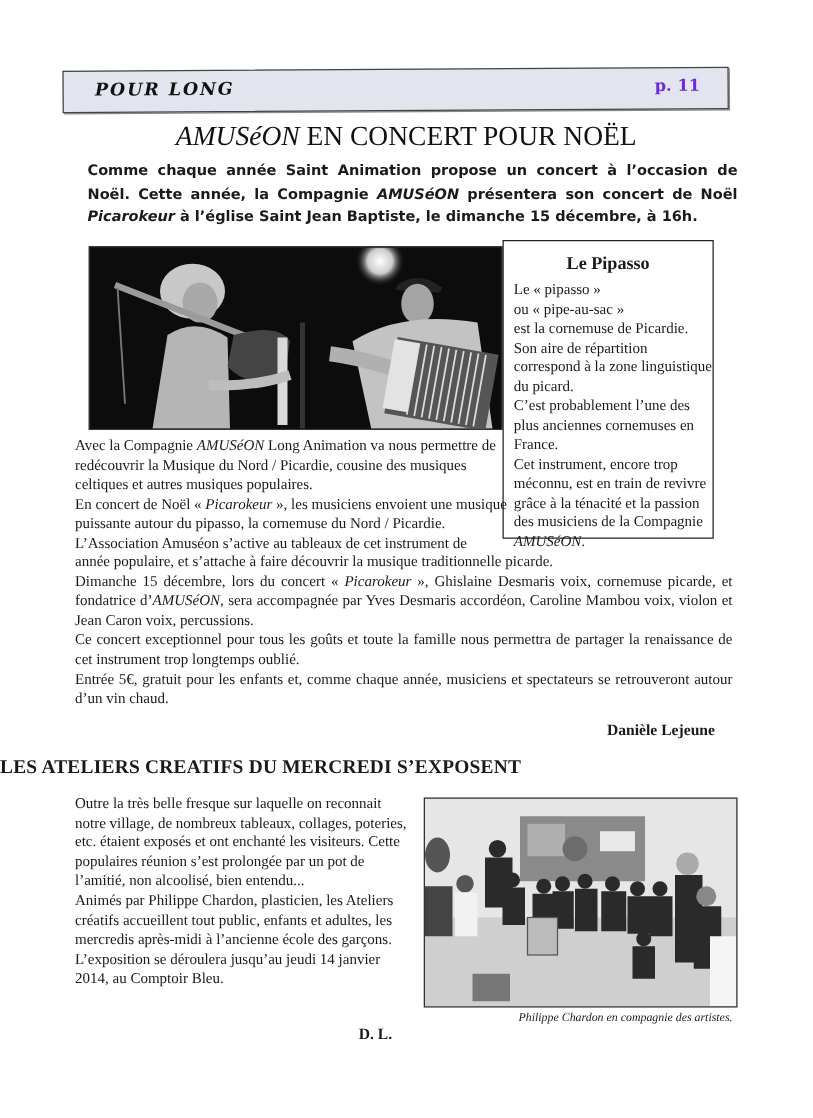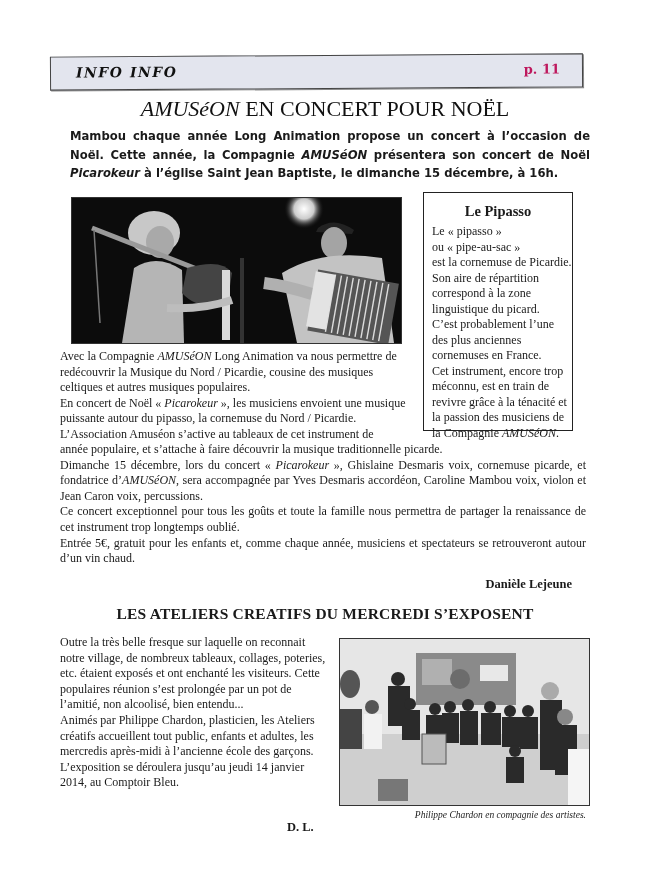--- a/index.html
+++ b/index.html
@@ -15,40 +15,40 @@
     box-shadow: 1px 1px 0 #888;
     transform: rotate(-0.35deg);
   }
   .header-left {
     position: absolute; left: 25px; top: 7px;
     font-family: "DejaVu Serif", serif; font-weight: bold; font-style: italic;
     font-size: 14px; letter-spacing: 1.5px; color: #111;
   }
   .header-right {
     position: absolute; right: 22px; top: 7px;
-    font-family: "DejaVu Serif", serif; font-weight: bold; font-size: 13px; color: #be185d;
+    font-family: "DejaVu Serif", serif; font-weight: bold; font-size: 13px; color: #6d28d9;
   }
   .title1 {
     position: absolute; left: 0; width: 650px; top: 96px; text-align: center;
     font-size: 22px; color: #111;
   }
   .title1 .it { font-style: italic; }
   .intro {
     position: absolute; left: 70px; top: 127px; width: 520px;
     font-family: "DejaVu Sans", sans-serif; font-weight: bold; font-size: 11.6px;
     line-height: 18.5px; color: #1a1a1a; text-align: justify;
   }
   .intro .it { font-style: italic; }
   .photo {
     position: absolute; border: 1px solid #333; overflow: hidden;
   }
   .photo1 { left: 71px; top: 197px; width: 329px; height: 145px; background: #0d0d0d; }
   .photo2 { left: 339px; top: 638px; width: 249px; height: 166px; background: #d8d8d8; }
   .box {
-    position: absolute; left: 423px; top: 192px; width: 150px; height: 239px;
+    position: absolute; left: 402px; top: 192px; width: 169px; height: 239px;
     border: 1.5px solid #222; box-sizing: border-box;
   }
   .box-title {
     text-align: center; font-weight: bold; font-size: 14.5px; margin-top: 10px; margin-bottom: 4px;
   }
   .box-body {
     margin-left: 8px; margin-right: 0; font-size: 12px; line-height: 15.5px;
   }
   .box-body .it { font-style: italic; }
   .article1 {
@@ -57,49 +57,49 @@
   }
   .article1-wide {
     position: absolute; left: 60px; top: 442px; width: 526px;
     font-size: 12px; line-height: 15.6px; text-align: justify;
   }
   .it { font-style: italic; }
   .sign1 {
     position: absolute; right: 78px; top: 577px; font-weight: bold; font-size: 12.5px;
   }
   .title2 {
-    position: absolute; left: 0; width: 650px; top: 605px; text-align: center;
+    position: absolute; left: 0; width: 650px; top: 605px; text-align: left;
     font-size: 15.5px; font-weight: bold; letter-spacing: 0.2px;
   }
   .article2 {
     position: absolute; left: 60px; top: 635px; width: 272px;
     font-size: 12px; line-height: 15.6px;
   }
   .sign2 {
     position: absolute; left: 287px; top: 820px; font-weight: bold; font-size: 12.5px;
   }
   .caption {
     position: absolute; right: 64px; top: 810px; font-style: italic; font-size: 9.5px;
   }
   p { margin: 0; }
 </style>
 </head>
 <body>
 
 <div class="header-bar">
-  <span class="header-left">INFO INFO</span>
+  <span class="header-left">POUR LONG</span>
   <span class="header-right">p. 11</span>
 </div>
 
 <div class="title1">
   <span class="it">AMUSéON</span><span> EN CONCERT POUR NOËL</span>
 </div>
 
 <div class="intro">
-  <span>Mambou chaque année Long Animation propose un concert à l’occasion de Noël. Cette année, la Compagnie </span><span class="it">AMUSéON</span><span> présentera son concert de Noël </span><span class="it">Picarokeur</span><span> à l’église Saint Jean Baptiste, le dimanche 15 décembre, à 16h.</span>
+  <span>Comme chaque année Saint Animation propose un concert à l’occasion de Noël. Cette année, la Compagnie </span><span class="it">AMUSéON</span><span> présentera son concert de Noël </span><span class="it">Picarokeur</span><span> à l’église Saint Jean Baptiste, le dimanche 15 décembre, à 16h.</span>
 </div>
 
 <div class="photo photo1" title="Two musicians on stage: a woman playing the pipasso bagpipe and a man in a hat playing the accordion">
   <svg width="329" height="145" viewBox="0 0 329 145">
     <defs>
       <radialGradient id="spot" cx="0.5" cy="0.5" r="0.5">
         <stop offset="0" stop-color="#ffffff"></stop>
         <stop offset="0.5" stop-color="#cccccc"></stop>
         <stop offset="1" stop-color="#0d0d0d" stop-opacity="0"></stop>
       </radialGradient>

